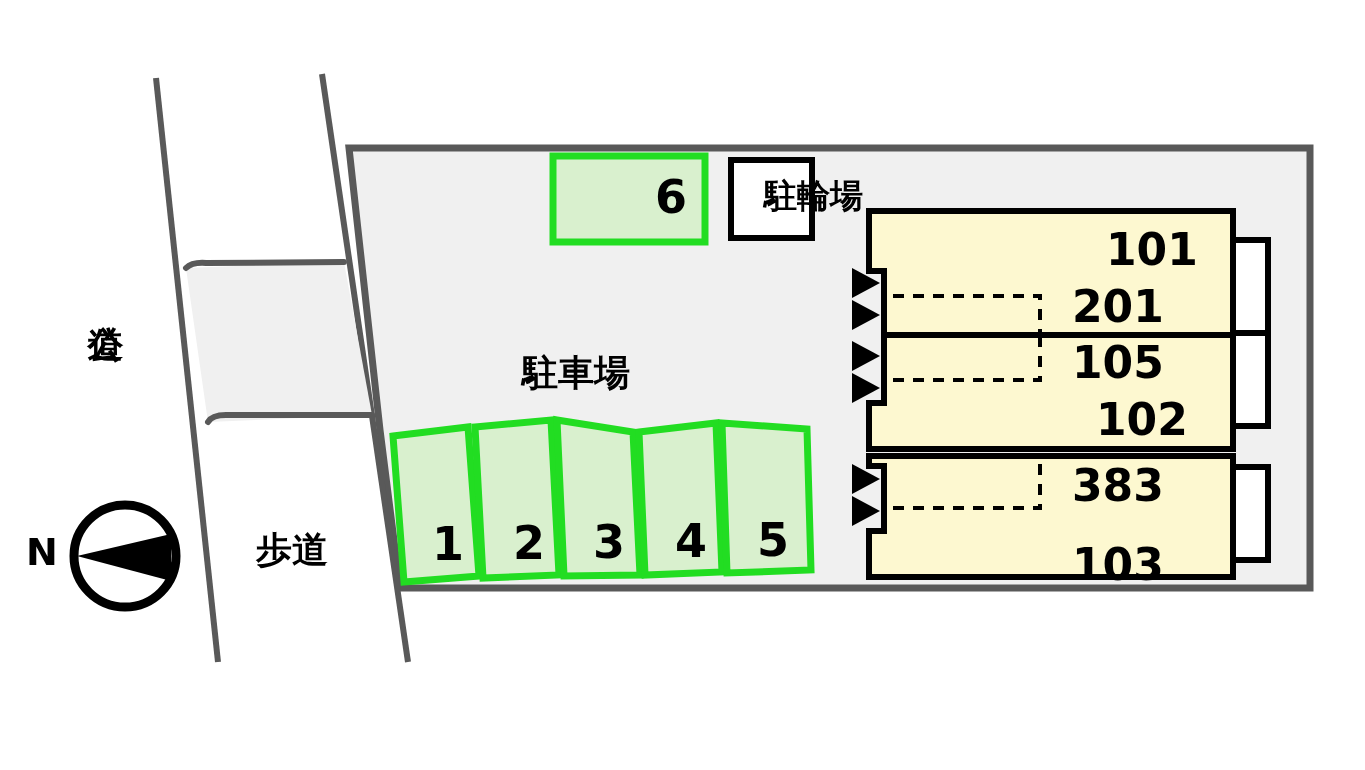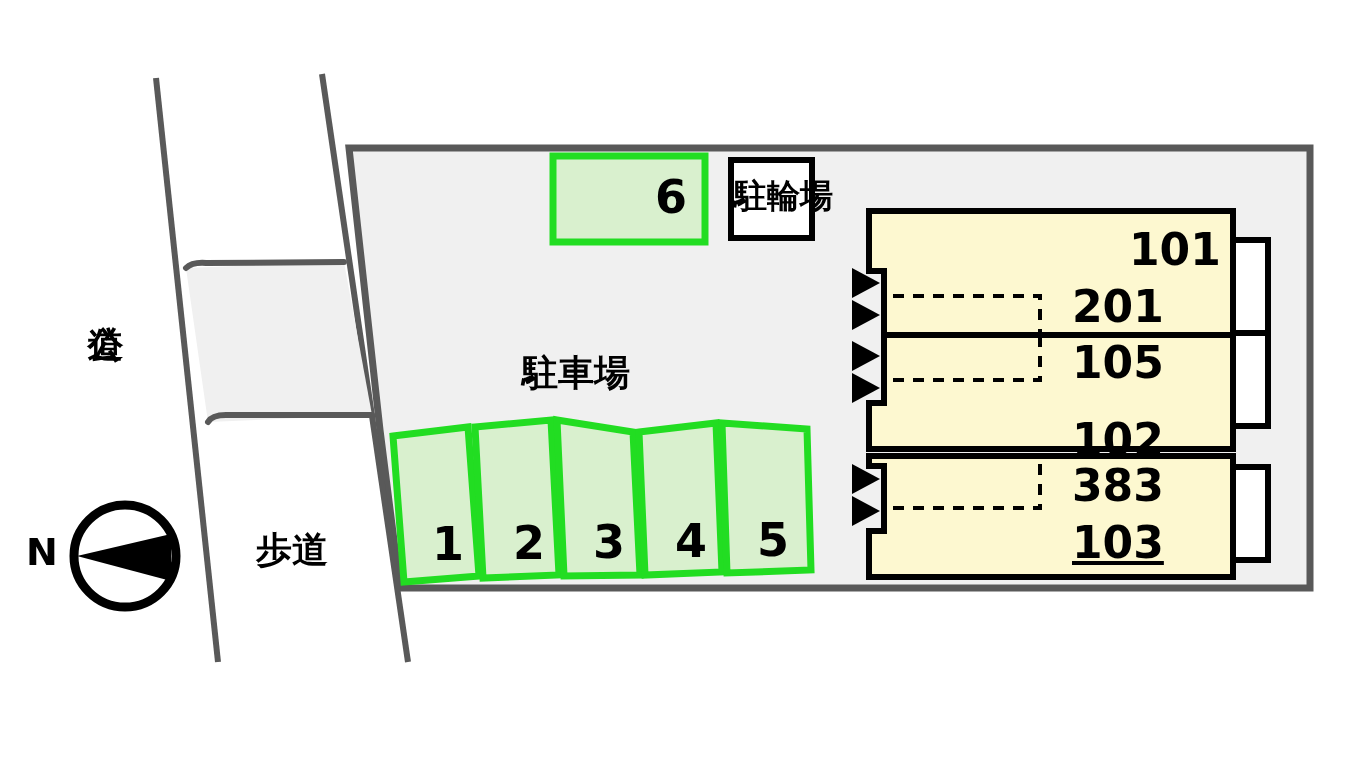--- a/index.html
+++ b/index.html
@@ -136,32 +136,32 @@
     </g>
 
   </svg>
 
   <div class="map-label jp-big lbl-vertical" style="left:84px; top:298px;">公道</div>
 
   <div class="map-label jp-big" style="left:256px; top:532px;">歩道</div>
 
   <div class="map-label jp-big" style="left:522px; top:310px;margin-top:45px;">駐車場</div>
 
-  <div class="map-label jp-mid" style="left:734px; top:179px;">駐輪場</div>
+  <div class="map-label jp-mid" style="left:734px; top:179px;padding-left:30px;">駐輪場</div>
 
   <div class="map-label compass-n" style="left:26px; top:533px;">N</div>
 
   <div class="map-label stall-num" style="left:655px; top:174px;">6</div>
 
   <div class="map-label stall-num" style="left:432px; top:521px;">1</div>
   <div class="map-label stall-num" style="left:513px; top:520px;">2</div>
   <div class="map-label stall-num" style="left:593px; top:519px;">3</div>
   <div class="map-label stall-num" style="left:675px; top:518px;">4</div>
   <div class="map-label stall-num" style="left:757px; top:517px;">5</div>
 
-  <div class="map-label unit-num" style="left:1129px; top:228px;">101</div>
+  <div class="map-label unit-num" style="left:1106px; top:228px;">101</div>
   <div class="map-label unit-num" style="left:1072px; top:285px;">201</div>
   <div class="map-label unit-num" style="left:1072px; top:341px;">105</div>
-  <div class="map-label unit-num" style="left:1072px; top:398px;margin-top:20px;">102</div>
+  <div class="map-label unit-num" style="left:1096px; top:398px;">102</div>
   <div class="map-label unit-num" style="left:1072px; top:464px;">383</div>
-  <div class="map-label unit-num" style="left:1072px; top:521px;text-decoration:underline;">103</div>
+  <div class="map-label unit-num" style="left:1072px; top:543px;">103</div>
 
 </div>
 
 </body></html>

